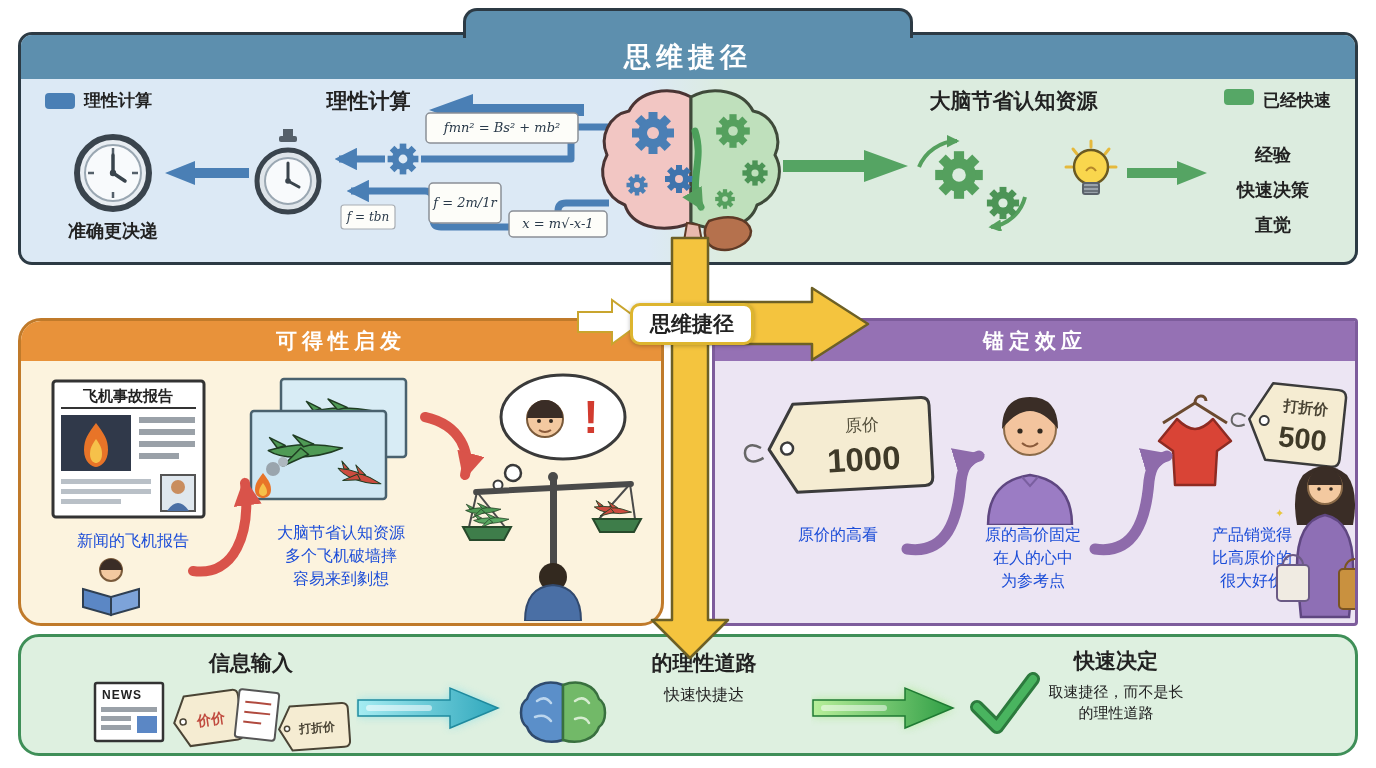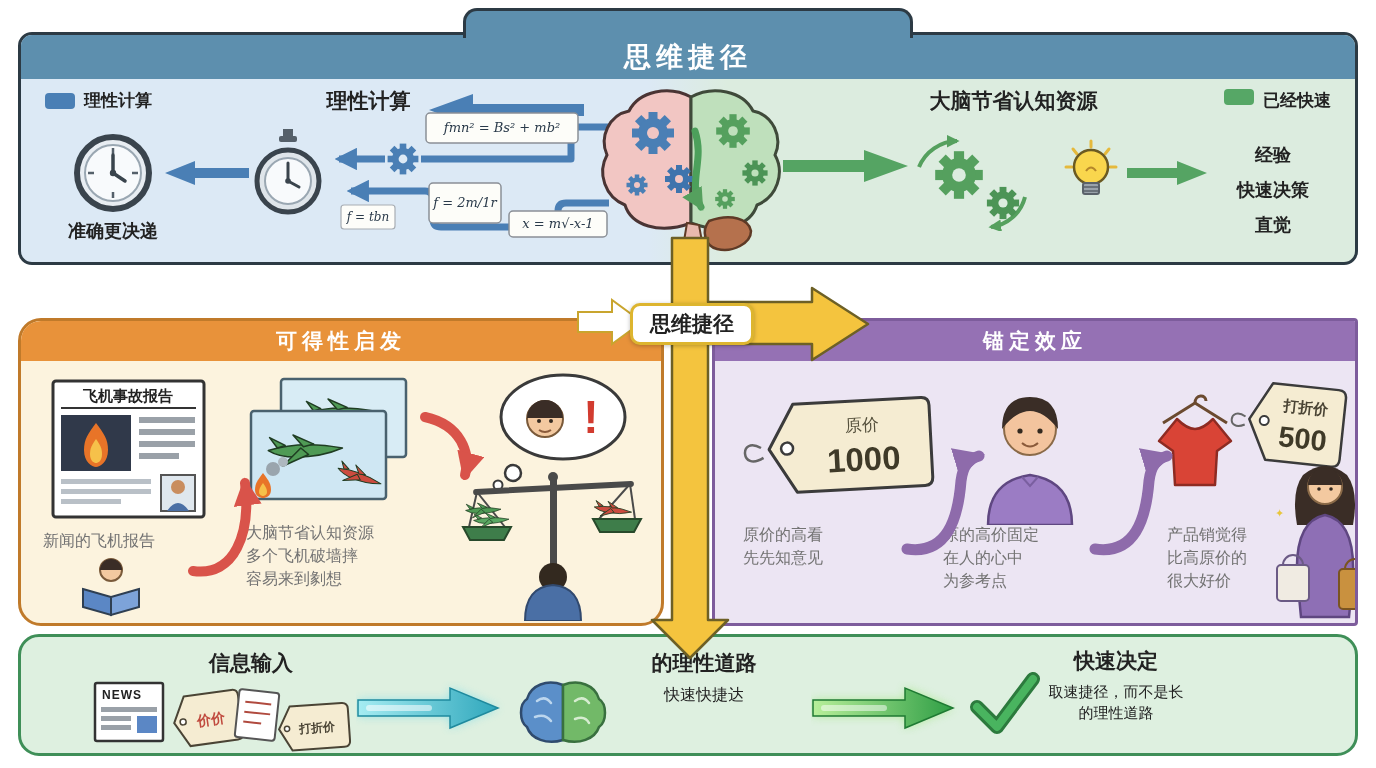--- a/index.html
+++ b/index.html
@@ -3,21 +3,21 @@
 <meta charset="utf-8">
 <style>
   *{margin:0;padding:0;box-sizing:border-box}
   html,body{background:#fff}
   body{font-family:"Liberation Sans","DejaVu Sans",sans-serif;color:#222}
   .page{position:relative;width:1376px;height:768px;background:#fff;overflow:hidden}
   .abs{position:absolute}
   svg{display:block}
   .hdr{display:flex;align-items:center;justify-content:center;color:#fff;font-weight:bold;letter-spacing:5px}
   .ctr{text-align:center}
-  .cap{font-size:16px;line-height:1.45;color:#737373;text-align:left}
+  .cap{font-size:16px;line-height:1.45;color:#1d4ed8;text-align:center}
   .b{font-weight:bold}
 </style>
 </head>
 <body>
 
 <svg width="0" height="0" style="position:absolute" aria-hidden="true">
   <defs>
     <g id="gear8">
       <g fill="currentColor">
         <rect x="-3" y="-14" width="6" height="28"></rect>
@@ -287,21 +287,20 @@
         <svg width="200" height="100" viewBox="-28 0 200 100">
           <path d="M-4,48 C-26,34 -26,72 -2,58" fill="none" stroke="#666" stroke-width="2.5"></path>
           <path d="M30,6 H158 Q166,6 166,14 V86 Q166,94 158,94 H30 L4,50 Z" fill="#f5ecd2" stroke="#3b3b3b" stroke-width="3" stroke-linejoin="round"></path>
           <circle cx="22" cy="50" r="6" fill="#fff" stroke="#3b3b3b" stroke-width="2.5"></circle>
           <text x="98" y="36" text-anchor="middle" font-size="17" fill="#55503c">原价</text>
           <text x="98" y="76" text-anchor="middle" font-size="33" font-weight="bold" fill="#3f3a28">1000</text>
         </svg>
       </div>
       <div class="abs cap" style="left:28px;top:162px;width:190px">
         <div>原价的高看</div>
-        <div>先先知意见</div>
       </div>
 
       <svg class="abs" style="left:255px;top:28px" width="120" height="136" viewBox="0 0 120 136">
         <circle cx="60" cy="40" r="26" fill="#f3c49e" stroke="#8a6a48" stroke-width="2"></circle>
         <path d="M32,40 Q32,8 60,8 Q88,8 88,40 Q74,22 60,22 Q46,22 32,40 Z" fill="#3a2d26"></path>
         <circle cx="50" cy="42" r="2.6" fill="#33291f"></circle>
           <circle cx="70" cy="42" r="2.6" fill="#33291f"></circle>
         <path d="M52,54 q8,7 16,0" stroke="#8a5a3a" stroke-width="2" fill="none"></path>
         <path d="M18,136 Q18,92 60,86 Q102,92 102,136 Z" fill="#9b7cc4" stroke="#5f4781" stroke-width="2.5"></path>
         <path d="M52,88 l8,9 8,-9" fill="none" stroke="#7a5fa0" stroke-width="2"></path>

